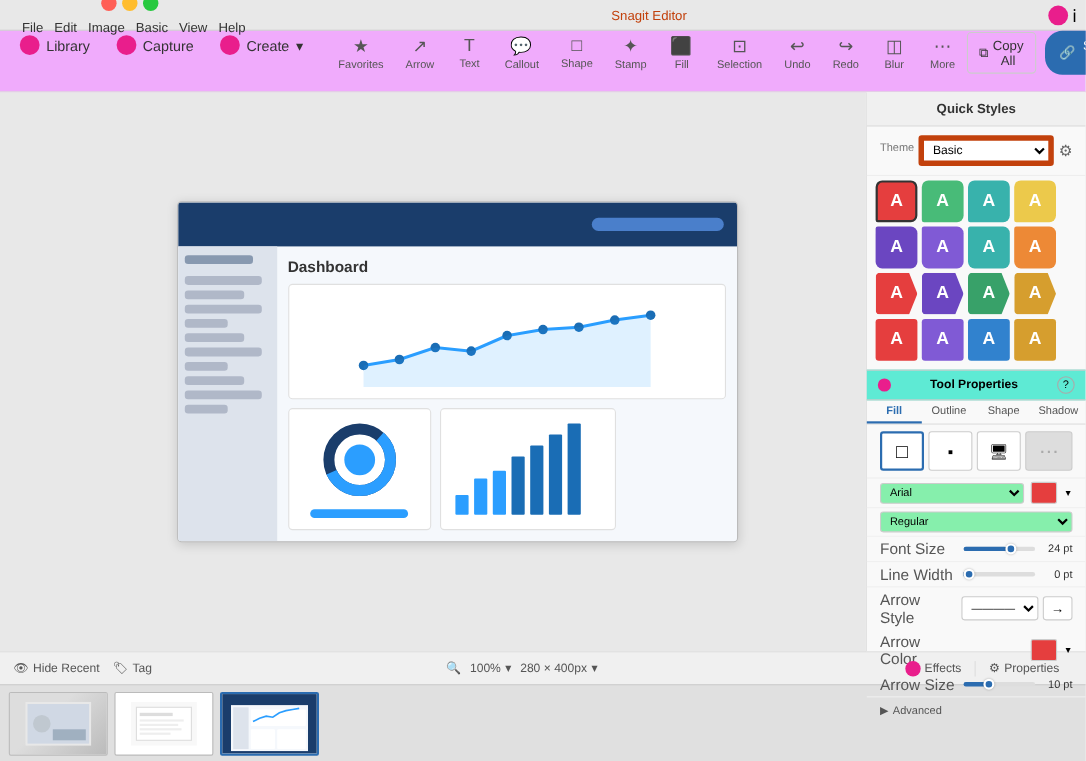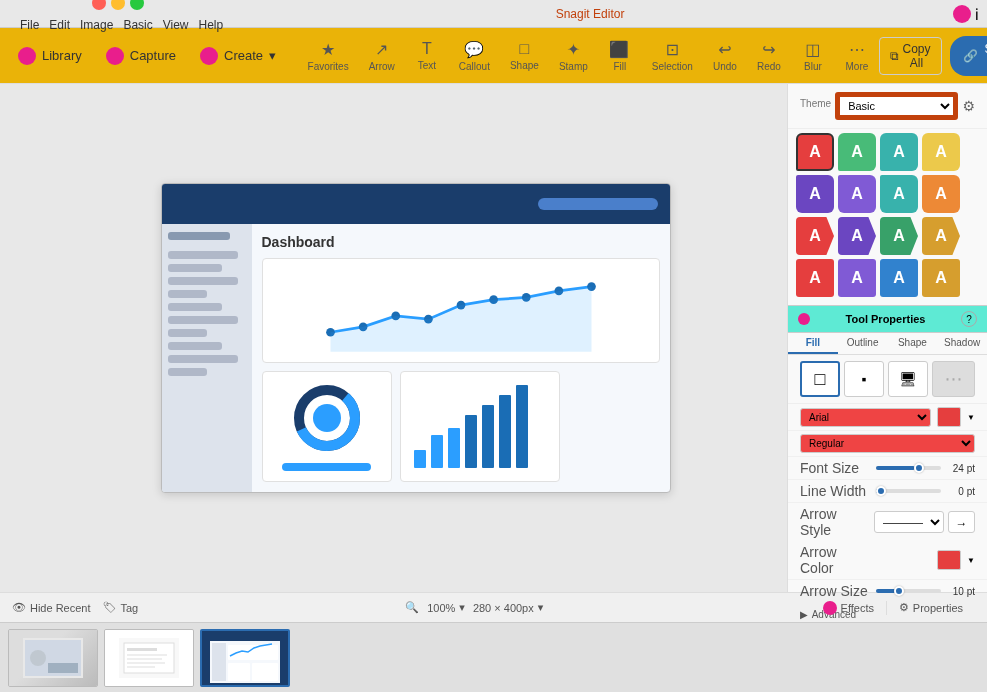--- a/index.html
+++ b/index.html
@@ -23,24 +23,24 @@
       width: 14px; height: 14px; border-radius: 50%; border: none; cursor: pointer;
     }
     .btn-close { background: #ff5f56; }
     .btn-min { background: #ffbd2e; }
     .btn-max { background: #27c93f; }
     .title-menu-item { background: none; border: none; font-size: 12px; cursor: pointer; color: #333; padding: 0 4px; }
 
     
     .toolbar {
       height: 56px;
-      background: #eab308;
+      background: #f0abfc;
       border-bottom: 1px solid #ddd;
       display: flex;
-      align-items: center;
+      align-items: flex-start;
       padding: 0 8px;
       gap: 4px;
     }
     .toolbar-left { display: flex; align-items: center; gap: 4px; }
     .toolbar-center { flex: 1; display: flex; align-items: center; justify-content: center; gap: 8px; }
     .toolbar-right { display: flex; align-items: center; gap: 8px; }
 
     .nav-btn {
       display: flex; flex-direction: column; align-items: center; gap: 2px;
       background: none; border: none; cursor: pointer; padding: 4px 6px; border-radius: 4px;
@@ -251,21 +251,21 @@
 
     .prop-row {
       display: flex; align-items: center;
       padding: 3px 12px;
       gap: 6px;
       border-bottom: 1px solid #f0f0f0;
     }
     .prop-label { font-size: 14px; color: #555; width: 70px; flex-shrink: 0; }
     .prop-select {
       flex: 1; padding: 2px 4px; border: 1px solid #ccc; border-radius: 3px;
-      font-size: 10px; background: #ef4444;
+      font-size: 10px; background: #86efac;
     }
     .prop-color {
       width: 24px; height: 20px; border: 1px solid #ccc; border-radius: 2px;
       background: #e53e3e; cursor: pointer; flex-shrink: 0;
     }
     .prop-slider {
       flex: 1; height: 4px; background: #ddd; border-radius: 2px; position: relative;
     }
     .prop-slider-fill { height: 100%; background: #2b6cb0; border-radius: 2px; }
     .prop-slider-handle {
@@ -526,20 +526,21 @@
               </svg>
             </div>
           </div>
         </div>
       </div>
     </div>
   </div>
 
   <div class="right-panel">
 
+    <div class="panel-header">Quick Styles</div>
     <div class="panel-section">
       <div class="theme-row">
         <span class="panel-section-label">Theme</span>
         <select class="theme-select">
           <option>Basic</option>
         </select>
         <button class="gear-btn">⚙</button>
       </div>
     </div>
 

